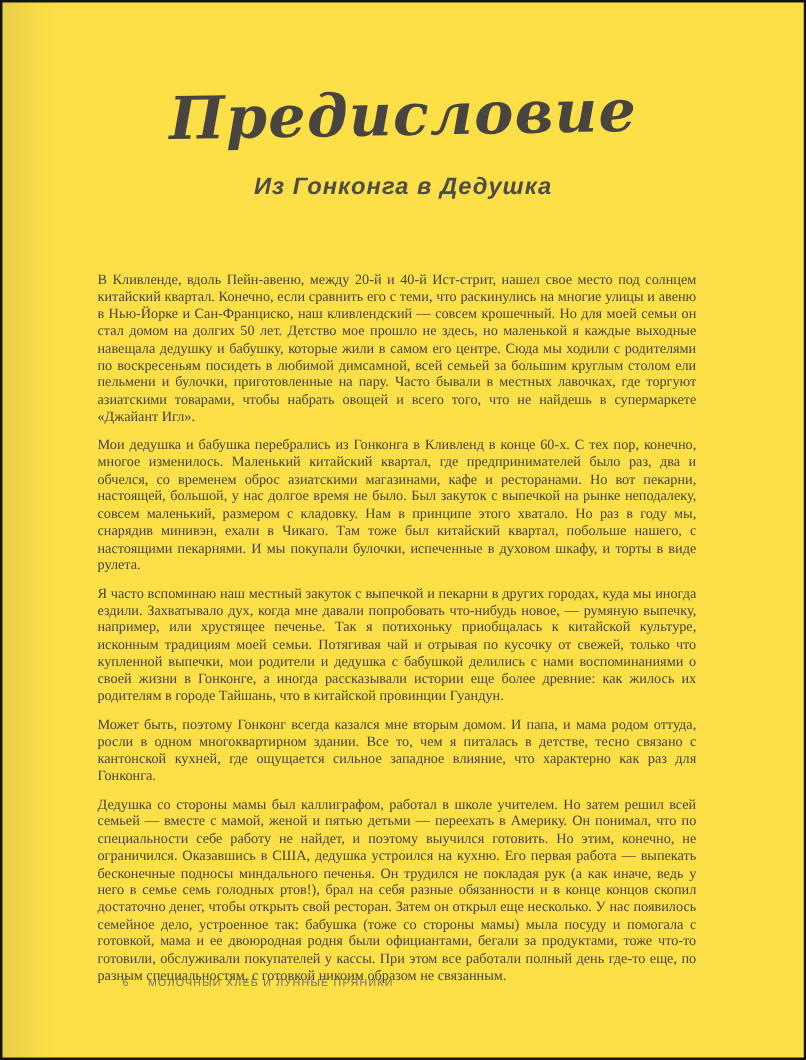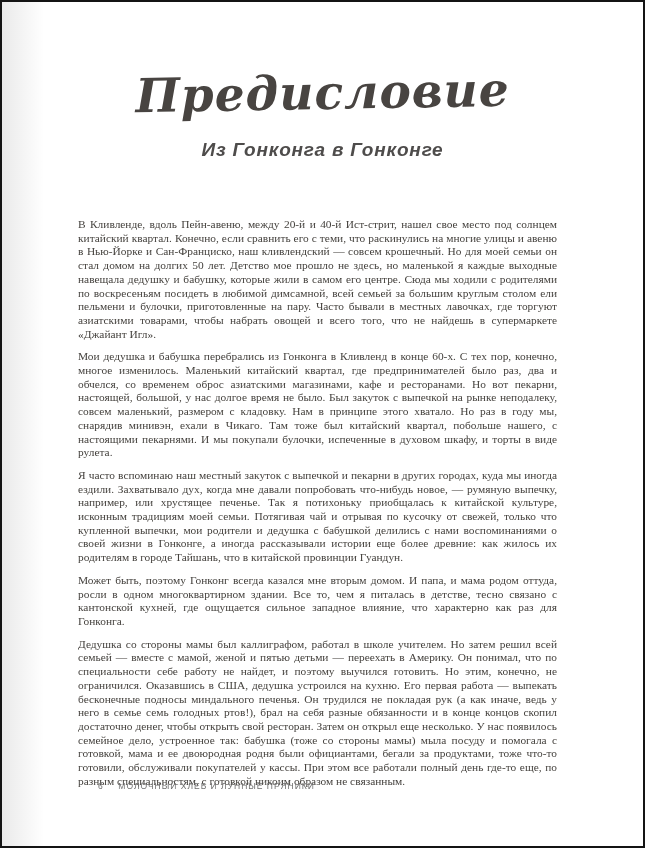--- a/index.html
+++ b/index.html
@@ -6,21 +6,21 @@
     margin: 0;
     padding: 0;
     background: #e8e8e8;
   }
   .page {
     position: relative;
     width: 645px;
     height: 848px;
     box-sizing: border-box;
     margin: 0 auto;
-    background: #ffffff;
+    background: #fde047;
     border: 2px solid #141414;
     overflow: hidden;
     font-family: "Liberation Serif", "DejaVu Serif", serif;
   }
   .gutter-shadow {
     position: absolute;
     left: 0; top: 0; bottom: 0;
     width: 42px;
     background: linear-gradient(to right, rgba(90,90,90,0.13), rgba(90,90,90,0.0));
     pointer-events: none;
@@ -81,21 +81,21 @@
   }
 </style>
 </head>
 <body>
 
 <div class="page">
   <div class="gutter-shadow"></div>
 
   <div class="chapter-head">
     <h1 class="script-title">Предисловие</h1>
-    <h2 class="subtitle">Из Гонконга в Гонконге</h2>
+    <h2 class="subtitle">Из Гонконга в Дедушка</h2>
   </div>
 
   <div class="body-text">
     <p>В Кливленде, вдоль Пейн-авеню, между 20-й и 40-й Ист-стрит, нашел свое место под солнцем китайский квартал. Конечно, если сравнить его с теми, что раскинулись на многие улицы и авеню в Нью-Йорке и Сан-Франциско, наш кливлендский — совсем крошечный. Но для моей семьи он стал домом на долгих 50 лет. Детство мое прошло не здесь, но маленькой я каждые выходные навещала дедушку и бабушку, которые жили в самом его центре. Сюда мы ходили с родителями по воскресеньям посидеть в любимой димсамной, всей семьей за большим круглым столом ели пельмени и булочки, приготовленные на пару. Часто бывали в местных лавочках, где торгуют азиатскими товарами, чтобы набрать овощей и всего того, что не найдешь в супермаркете «Джайант Игл».</p>
     <p>Мои дедушка и бабушка перебрались из Гонконга в Кливленд в конце 60-х. С тех пор, конечно, многое изменилось. Маленький китайский квартал, где предпринимателей было раз, два и обчелся, со временем оброс азиатскими магазинами, кафе и ресторанами. Но вот пекарни, настоящей, большой, у нас долгое время не было. Был закуток с выпечкой на рынке неподалеку, совсем маленький, размером с кладовку. Нам в принципе этого хватало. Но раз в году мы, снарядив минивэн, ехали в Чикаго. Там тоже был китайский квартал, побольше нашего, с настоящими пекарнями. И мы покупали булочки, испеченные в духовом шкафу, и торты в виде рулета.</p>
     <p>Я часто вспоминаю наш местный закуток с выпечкой и пекарни в других городах, куда мы иногда ездили. Захватывало дух, когда мне давали попробовать что-нибудь новое, — румяную выпечку, например, или хрустящее печенье. Так я потихоньку приобщалась к китайской культуре, исконным традициям моей семьи. Потягивая чай и отрывая по кусочку от свежей, только что купленной выпечки, мои родители и дедушка с бабушкой делились с нами воспоминаниями о своей жизни в Гонконге, а иногда рассказывали истории еще более древние: как жилось их родителям в городе Тайшань, что в китайской провинции Гуандун.</p>
     <p>Может быть, поэтому Гонконг всегда казался мне вторым домом. И папа, и мама родом оттуда, росли в одном многоквартирном здании. Все то, чем я питалась в детстве, тесно связано с кантонской кухней, где ощущается сильное западное влияние, что характерно как раз для Гонконга.</p>
     <p>Дедушка со стороны мамы был каллиграфом, работал в школе учителем. Но затем решил всей семьей — вместе с мамой, женой и пятью детьми — переехать в Америку. Он понимал, что по специальности себе работу не найдет, и поэтому выучился готовить. Но этим, конечно, не ограничился. Оказавшись в США, дедушка устроился на кухню. Его первая работа — выпекать бесконечные подносы миндального печенья. Он трудился не покладая рук (а как иначе, ведь у него в семье семь голодных ртов!), брал на себя разные обязанности и в конце концов скопил достаточно денег, чтобы открыть свой ресторан. Затем он открыл еще несколько. У нас появилось семейное дело, устроенное так: бабушка (тоже со стороны мамы) мыла посуду и помогала с готовкой, мама и ее двоюродная родня были официантами, бегали за продуктами, тоже что-то готовили, обслуживали покупателей у кассы. При этом все работали полный день где-то еще, по разным специальностям, с готовкой никоим образом не связанным.</p>
   </div>
 

